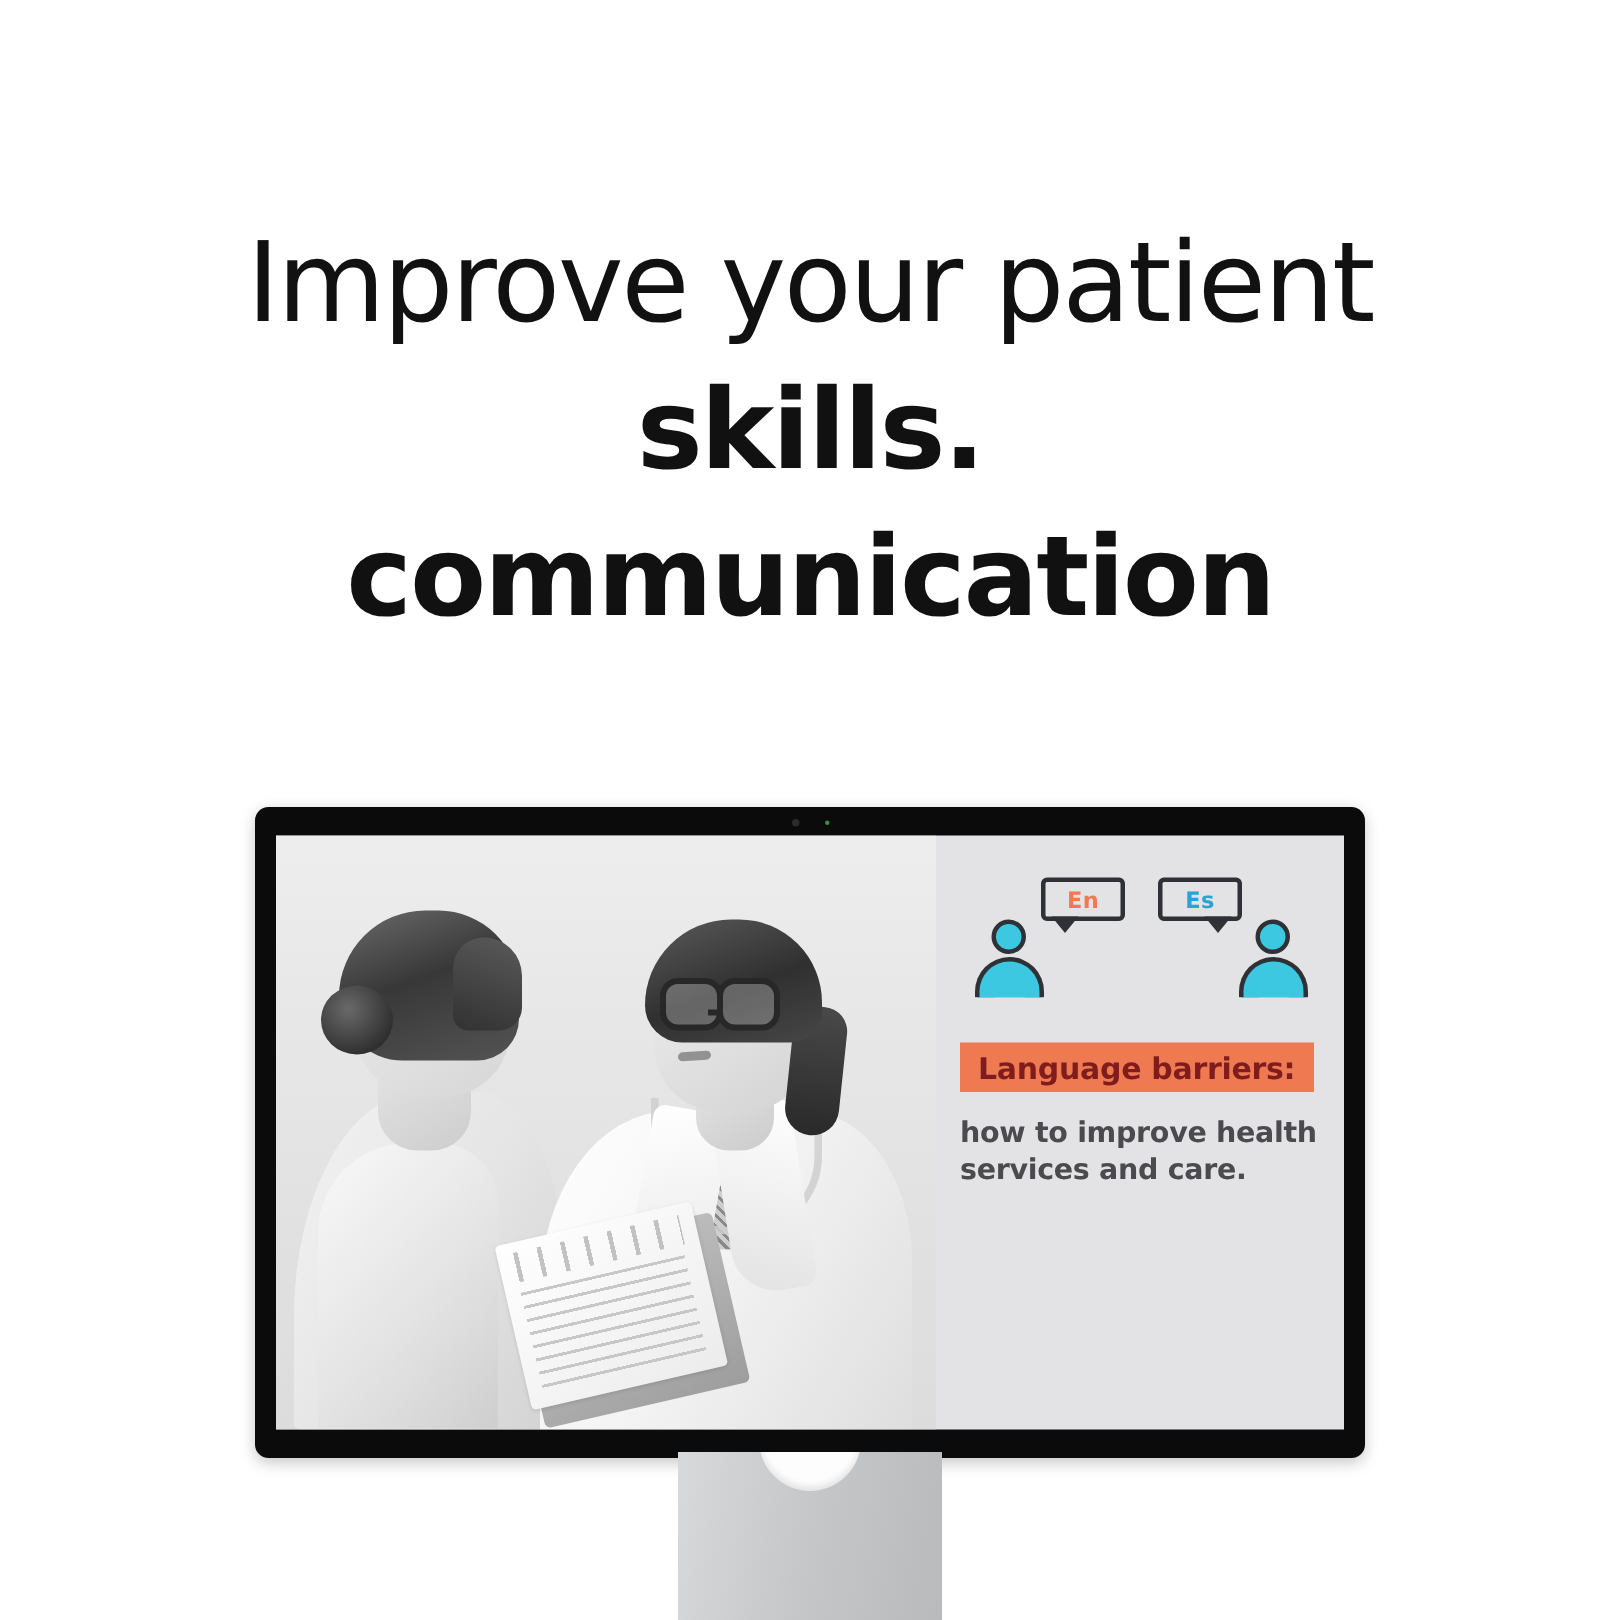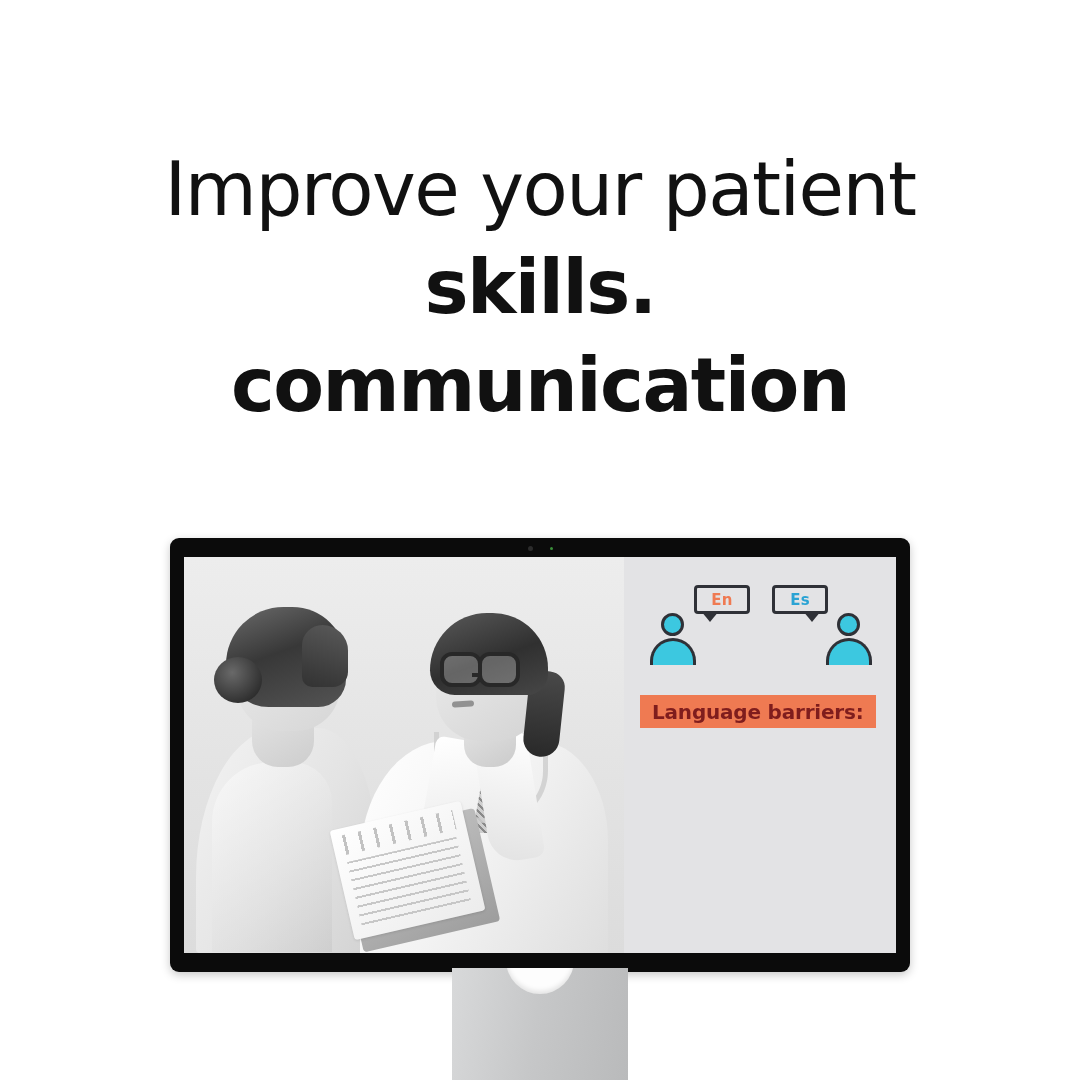--- a/index.html
+++ b/index.html
@@ -420,20 +420,24 @@
         <div class="person right">
           <div class="p-ico-head"></div>
           <div class="p-ico-body"></div>
         </div>
       </div>
 
       <div class="banner">
         <span>Language barriers:</span>
       </div>
 
+      <div class="subtext">
+        <span class="sl">how to improve health</span>
+        <span class="sl">services and care.</span>
+      </div>
 
     </div>
 
   </div>
 </div>
 
 <div class="stand">
   <div class="stand-notch"></div>
 </div>
 

